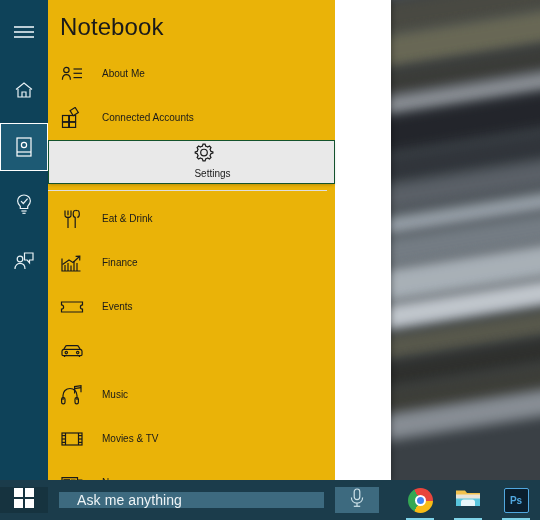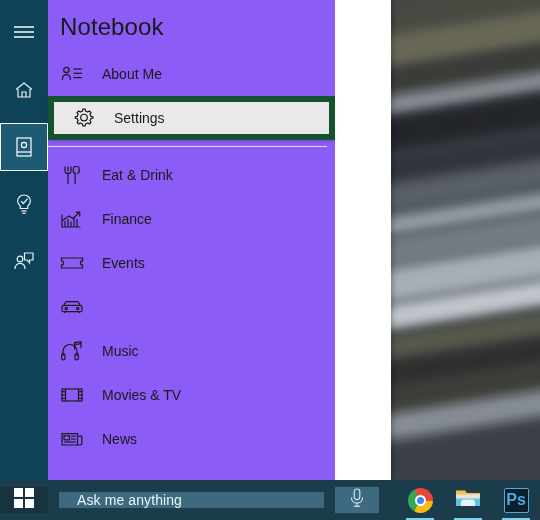--- a/index.html
+++ b/index.html
@@ -78,21 +78,21 @@
   #rail-reminders { margin-top: 9px; }
   #rail-feedback { margin-top: 9px; }
 
   
   #content {
     position: absolute;
     left: 48px;
     top: 0;
     width: 287px;
     height: 481px;
-    background: #8b5cf6;
+    background: #eab308;
   }
   #page-title {
     font-size: 24px;
     font-weight: 400;
     color: #1a1a1a;
     letter-spacing: 0.1px;
     margin: 0;
     padding: 10px 0 0 12px;
     line-height: 34px;
   }
@@ -111,32 +111,33 @@
   .nb-item .nb-icon {
     width: 28px;
     min-width: 28px;
     display: flex;
     align-items: center;
     justify-content: flex-start;
     color: #1a1a1a;
   }
   .nb-item .nb-icon svg { display: block; }
   .nb-item .nb-label {
-    font-size: 14px;
+    font-size: 10px;
     color: #1a1a1a;
     padding-left: 14px;
     line-height: 18px;
     white-space: nowrap;
     text-align: right;
   }
   .nb-item.highlighted {
     background: #e9e9e9;
-    border: 6px solid #14532d;
+    border: 1px solid #14532d;
     box-shadow: 0 2px 3px -1px rgba(0,0,0,0.22);
-    padding-left: 18px;
+    padding-left: 28px;
+    flex-direction: column;
   }
 
   .nb-sep {
     height: 1px;
     background: #dfdfdf;
     margin: 6px 8px 6px 0;
   }
 
   
   #taskbar {
@@ -220,21 +221,21 @@
     border-radius: 50%;
     box-sizing: border-box;
   }
 
   .ps-logo {
     width: 25px; height: 25px;
     border: 1.5px solid #51a8e0;
     background: #0a1f2e;
     border-radius: 2px;
     color: #51a8e0;
-    font-size: 16px;
+    font-size: 10px;
     font-weight: bold;
     display: flex;
     align-items: center;
     justify-content: center;
     font-family: "Liberation Sans", sans-serif;
     box-sizing: border-box;
   }
 </style>
 </head>
 <body>
@@ -331,20 +332,32 @@
               <circle cx="6.4" cy="6" r="2.7"></circle>
               <path d="M2.4 15.8 C2.4 12.3 4.2 10.6 6.4 10.6 C8.6 10.6 10.4 12.3 10.4 15.8"></path>
               <line x1="13.5" y1="5" x2="22" y2="5"></line>
               <line x1="13.5" y1="9.3" x2="22" y2="9.3"></line>
               <line x1="13.5" y1="13.6" x2="22" y2="13.6"></line>
             </svg>
           </span>
           <span class="nb-label">About Me</span>
         </div>
 
+        <div class="nb-item">
+          <span class="nb-icon">
+            <svg width="24" height="22" viewBox="0 0 24 22" fill="none" stroke="#1a1a1a" stroke-width="1.2">
+              <rect x="2.5" y="8.5" width="6.2" height="6.2"></rect>
+              <rect x="9.4" y="8.5" width="6.2" height="6.2"></rect>
+              <rect x="2.5" y="15.2" width="6.2" height="5.2"></rect>
+              <rect x="9.4" y="15.2" width="6.2" height="5.2"></rect>
+              <rect x="11.2" y="1.6" width="6" height="6" transform="rotate(-32 14.2 4.6)"></rect>
+            </svg>
+          </span>
+          <span class="nb-label">Connected Accounts</span>
+        </div>
 
         <div class="nb-item highlighted">
           <span class="nb-icon">
             <svg width="24" height="24" viewBox="0 0 24 24" fill="none" stroke="#1a1a1a" stroke-width="1.2">
               <path d="M12 3.2 L13.1 3.2 L13.7 5.2 C14.4 5.4 15.1 5.7 15.7 6.1 L17.5 5.1 L19 6.6 L18 8.4 C18.4 9 18.7 9.7 18.9 10.4 L20.9 11 L20.9 12.1 L18.9 12.7 C18.7 13.4 18.4 14.1 18 14.7 L19 16.5 L17.5 18 L15.7 17 C15.1 17.4 14.4 17.7 13.7 17.9 L13.1 19.9 L12 19.9 L11 19.9 L10.4 17.9 C9.7 17.7 9 17.4 8.4 17 L6.6 18 L5.1 16.5 L6.1 14.7 C5.7 14.1 5.4 13.4 5.2 12.7 L3.2 12.1 L3.2 11 L5.2 10.4 C5.4 9.7 5.7 9 6.1 8.4 L5.1 6.6 L6.6 5.1 L8.4 6.1 C9 5.7 9.7 5.4 10.4 5.2 L11 3.2 Z"></path>
               <circle cx="12" cy="11.55" r="3.3"></circle>
             </svg>
           </span>
           <span class="nb-label">Settings</span>
         </div>

